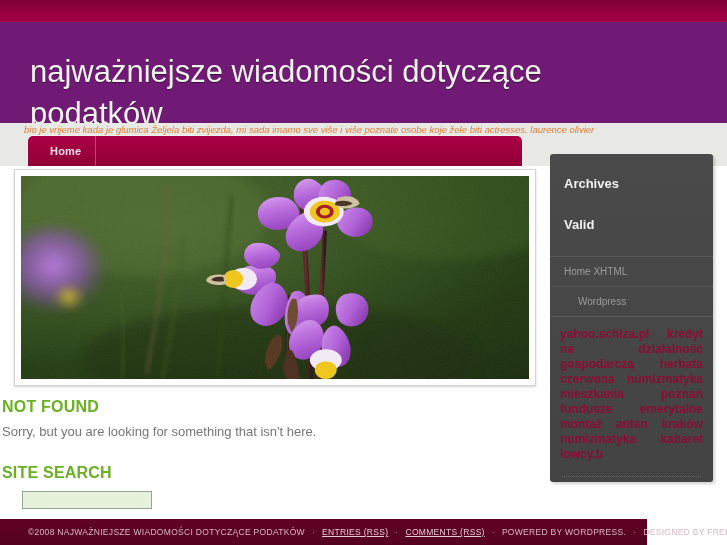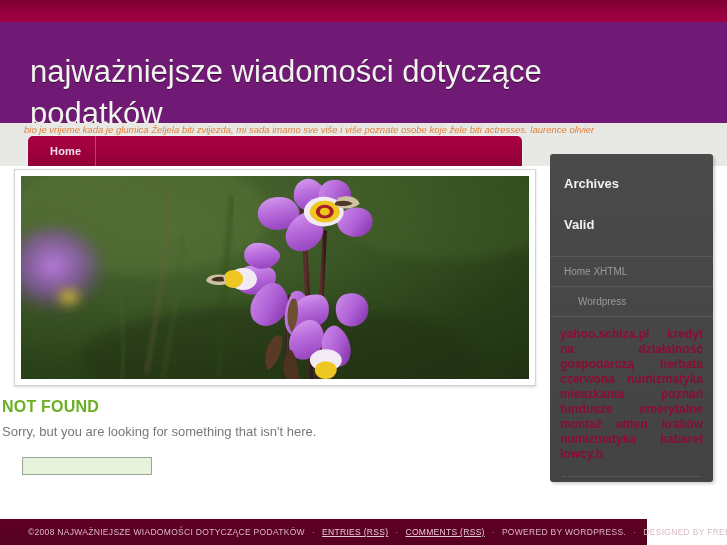--- a/index.html
+++ b/index.html
@@ -365,20 +365,21 @@
         <path d="M268 176 C262 188 262 200 268 205 L280 205 C278 192 276 182 272 176Z" fill="#4a2e1c"></path>
 
         <rect x="0" y="0" width="510" height="205" filter="url(#grain)" opacity=".07"></rect>
       </svg>
     </div>
   </div>
 
   <div class="content">
     <h2 class="not-found-title">NOT FOUND</h2>
     <p class="not-found-text">Sorry, but you are looking for something that isn't here.</p>
+    <h2 class="site-search-title">SITE SEARCH</h2>
     <form class="search-form">
       <input class="search-input" type="text" placeholder="" style="">
     </form>
   </div>
 
   <aside class="sidebar">
     <h3 class="widget-title">Archives</h3>
     <h3 class="widget-title second">Valid</h3>
     <ul class="meta-list">
       <li class="meta-item">Home XHTML</li>

